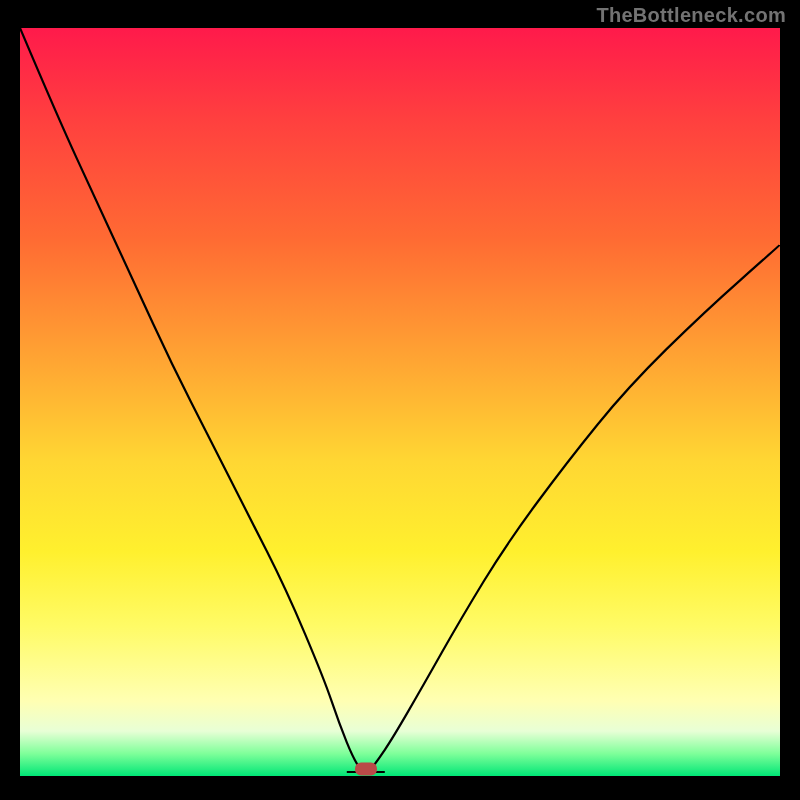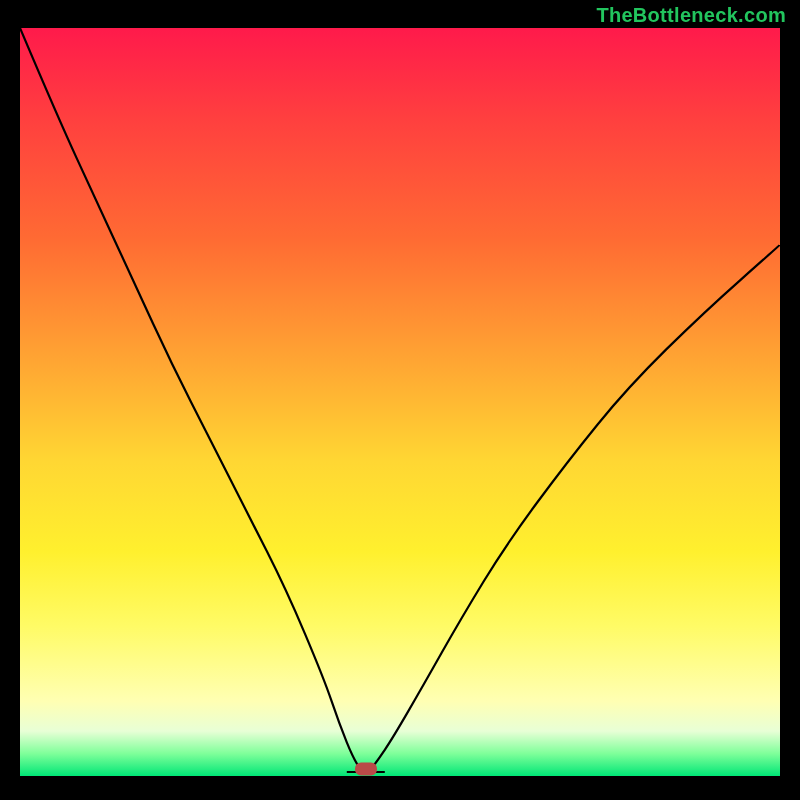--- a/index.html
+++ b/index.html
@@ -14,21 +14,21 @@
   .frame {
     position: relative;
     width: 800px;
     height: 800px;
     background: #000000;
   }
   .watermark {
     position: absolute;
     top: 4px;
     right: 14px;
-    color: #22c55e;
+    color: #737373;
     font-size: 20px;
     font-weight: 600;
     letter-spacing: 0.3px;
     user-select: none;
     text-align: center;
   }
   .plot {
     position: absolute;
     left: 20px;
     top: 28px;

